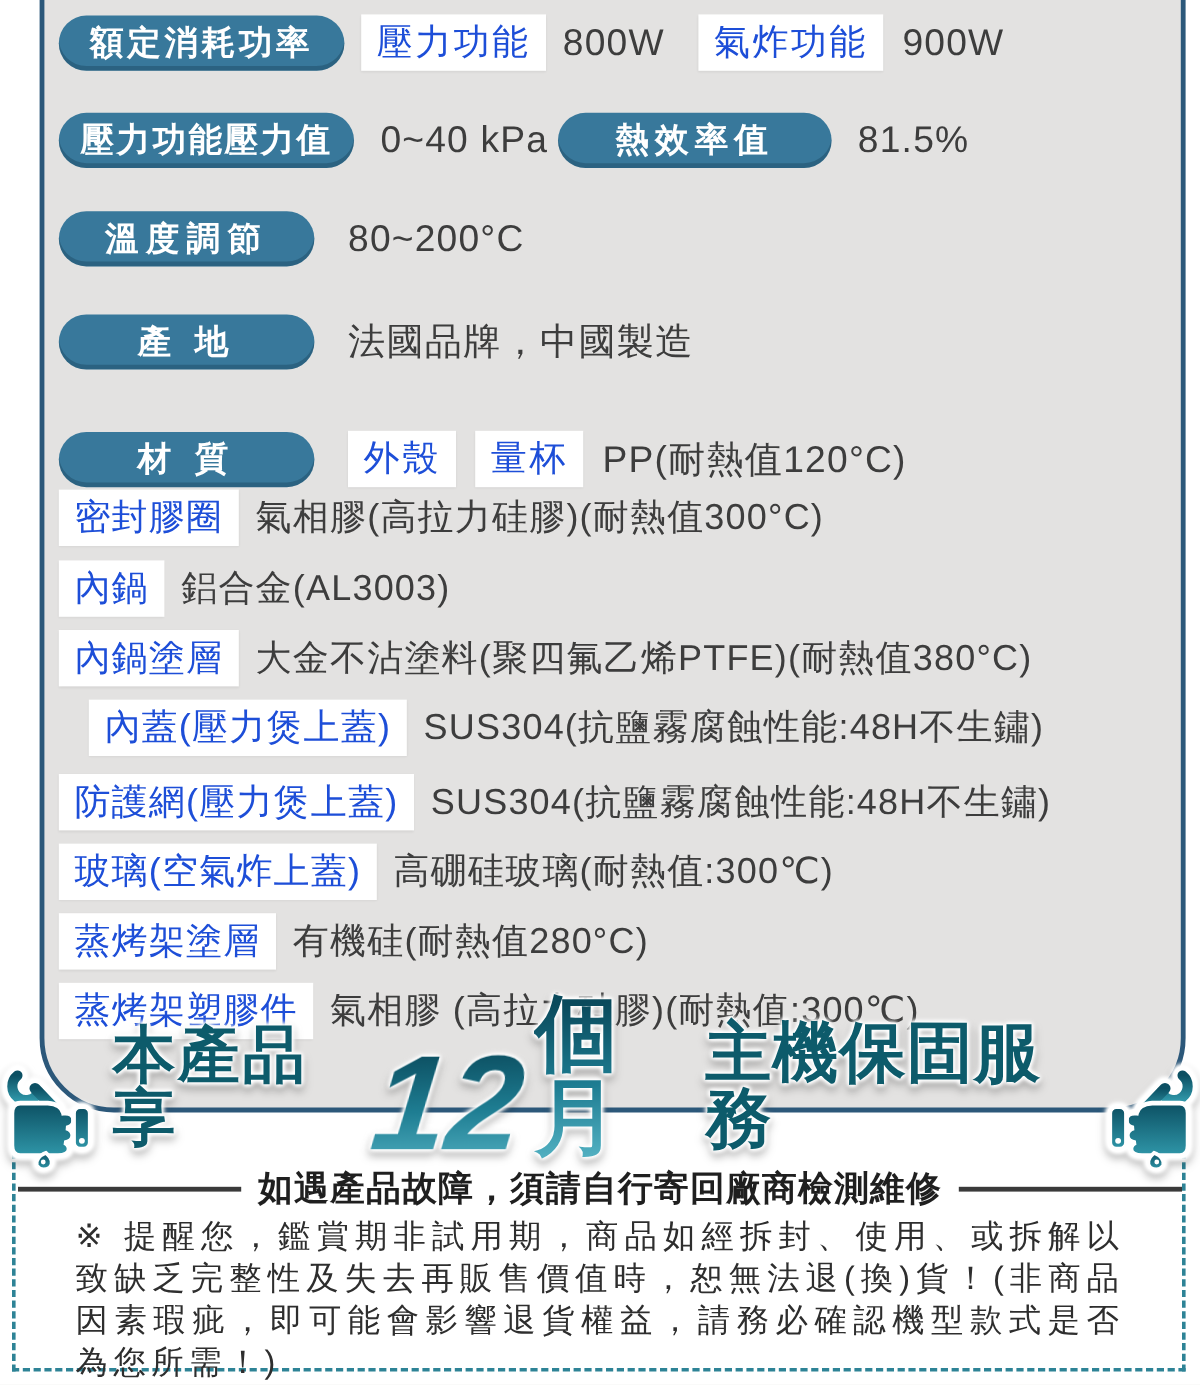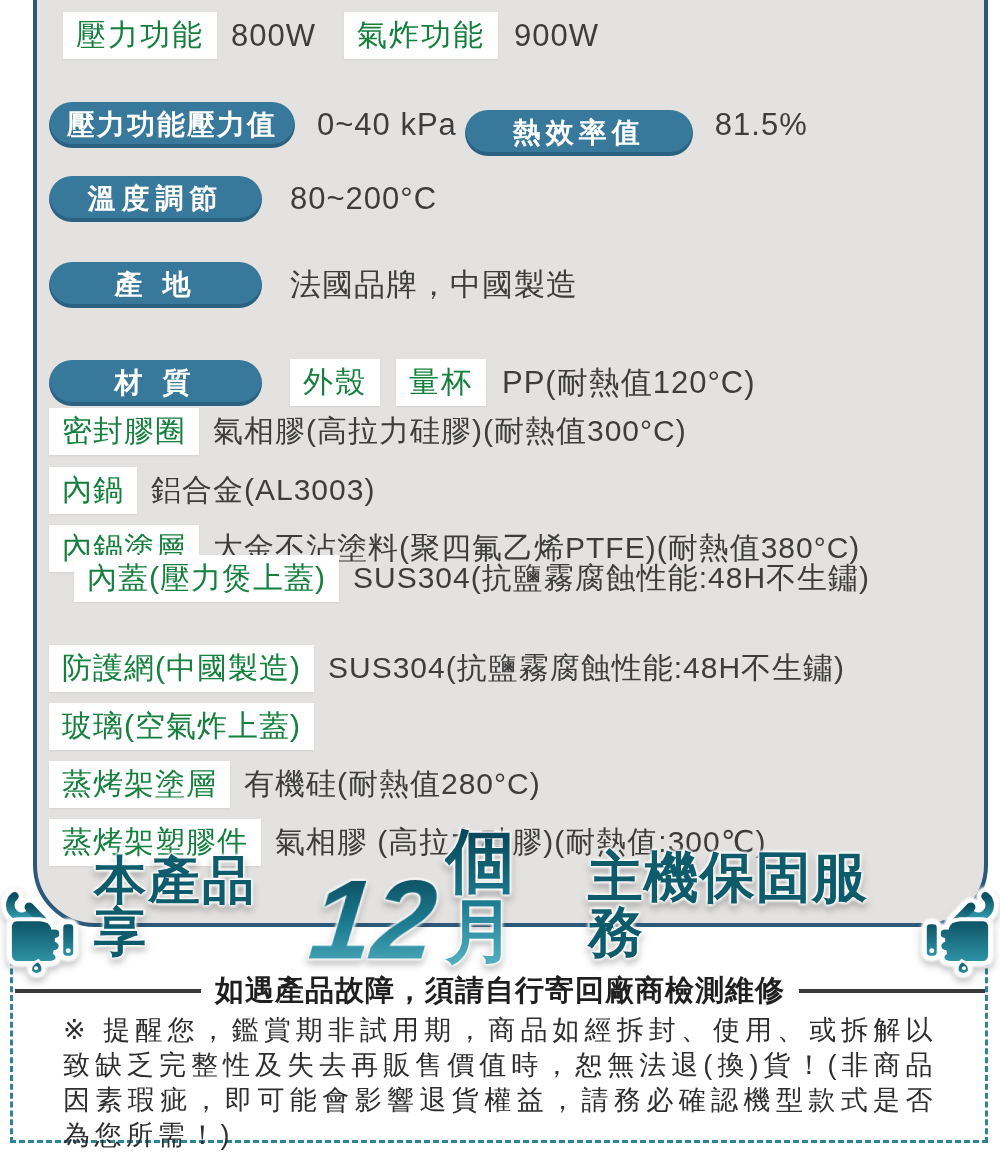--- a/index.html
+++ b/index.html
@@ -22,27 +22,27 @@
     height:46px;border-radius:25px;background:#38789b;
     color:#ffffff;font-size:28px;font-weight:bold;letter-spacing:3px;
     box-shadow:inset 0 -4px 0 rgba(9,42,62,.28);
     box-sizing:border-box;flex:0 0 auto;
   }
   .pill.w1{width:238px;}
   .pill.w2{width:246px;letter-spacing:2px;}
   .pill.w3{width:228px;letter-spacing:5px;}
   .pill.w4{width:213px;letter-spacing:6px;}
   .wbox{
-    background:#ffffff;color:#15803d;font-size:30px;font-weight:500;
+    background:#ffffff;color:#1d4ed8;font-size:30px;font-weight:500;
     padding:3px 13px;letter-spacing:2px;flex:0 0 auto;
     box-shadow:0 1px 2px rgba(0,0,0,.07);
   }
   .sval{color:#3d3d3d;font-size:31px;font-weight:500;letter-spacing:1px;flex:0 0 auto;}
   .ml14{margin-left:14px;} .ml16{margin-left:16px;} .ml22{margin-left:22px;}
-  .ml28{margin-left:28px;} .ml8{margin-left:8px;margin-top:16px;}
+  .ml28{margin-left:28px;} .ml8{margin-left:8px;}
   .mrow .sval{font-size:30px;}
   .mrow .wbox{font-size:30px;letter-spacing:1px;}
   
   .warranty{
     position:absolute;top:848px;left:0;width:1000px;height:140px;z-index:5;
     display:flex;align-items:flex-end;justify-content:space-between;
   }
   .halo{filter:drop-shadow(0 0 1.6px #fff) drop-shadow(0 0 1.6px #fff) drop-shadow(0 0 1.2px #fff) drop-shadow(0 4px 3px rgba(0,0,0,.25));}
   .w-txt-dark{color:#0d5b6b;font-weight:bold;line-height:1;}
   .w-grad{
@@ -72,20 +72,23 @@
     margin:80px 48px 0 50px;font-size:27px;line-height:35px;
     letter-spacing:4.5px;color:#2e2e2e;text-align:justify;font-weight:500;
   }
 </style>
 </head>
 <body>
 
 <div class="spec-panel">
 
   <div class="srow" style="top:78px;">
+    <div class="pill w1">
+        <span>額定消耗功率</span>
+      </div>
     <span class="wbox ml14">壓力功能</span>
     <span class="sval ml14">800W</span>
     <span class="wbox ml28">氣炸功能</span>
     <span class="sval ml16">900W</span>
   </div>
 
   <div class="srow" style="top:160px;">
     <div class="pill w2">
         <span>壓力功能壓力值</span>
       </div>
@@ -124,30 +127,31 @@
     <span class="sval ml14">氣相膠(高拉力硅膠)(耐熱值300°C)</span>
   </div>
   <div class="srow mrow" style="top:533px;">
     <span class="wbox">內鍋</span>
     <span class="sval ml14">鋁合金(AL3003)</span>
   </div>
   <div class="srow mrow" style="top:591px;">
     <span class="wbox">內鍋塗層</span>
     <span class="sval ml14">大金不沾塗料(聚四氟乙烯PTFE)(耐熱值380°C)</span>
   </div>
-  <div class="srow mrow" style="top:621px;padding-left:25px;">
+  <div class="srow mrow" style="top:649px;padding-left:25px;">
     <span class="wbox">內蓋(壓力煲上蓋)</span>
     <span class="sval ml14">SUS304(抗鹽霧腐蝕性能:48H不生鏽)</span>
   </div>
   <div class="srow mrow" style="top:711px;">
-    <span class="wbox">防護網(中國製造)</span>
+    <span class="wbox">防護網(壓力煲上蓋)</span>
     <span class="sval ml14">SUS304(抗鹽霧腐蝕性能:48H不生鏽)</span>
   </div>
   <div class="srow mrow" style="top:769px;">
     <span class="wbox">玻璃(空氣炸上蓋)</span>
+    <span class="sval ml14">高硼硅玻璃(耐熱值:300℃)</span>
   </div>
   <div class="srow mrow" style="top:827px;">
     <span class="wbox">蒸烤架塗層</span>
     <span class="sval ml14">有機硅(耐熱值280°C)</span>
   </div>
   <div class="srow mrow" style="top:885px;">
     <span class="wbox">蒸烤架塑膠件</span>
     <span class="sval ml14">氣相膠 (高拉力硅膠)(耐熱值:300℃)</span>
   </div>
 </div>

